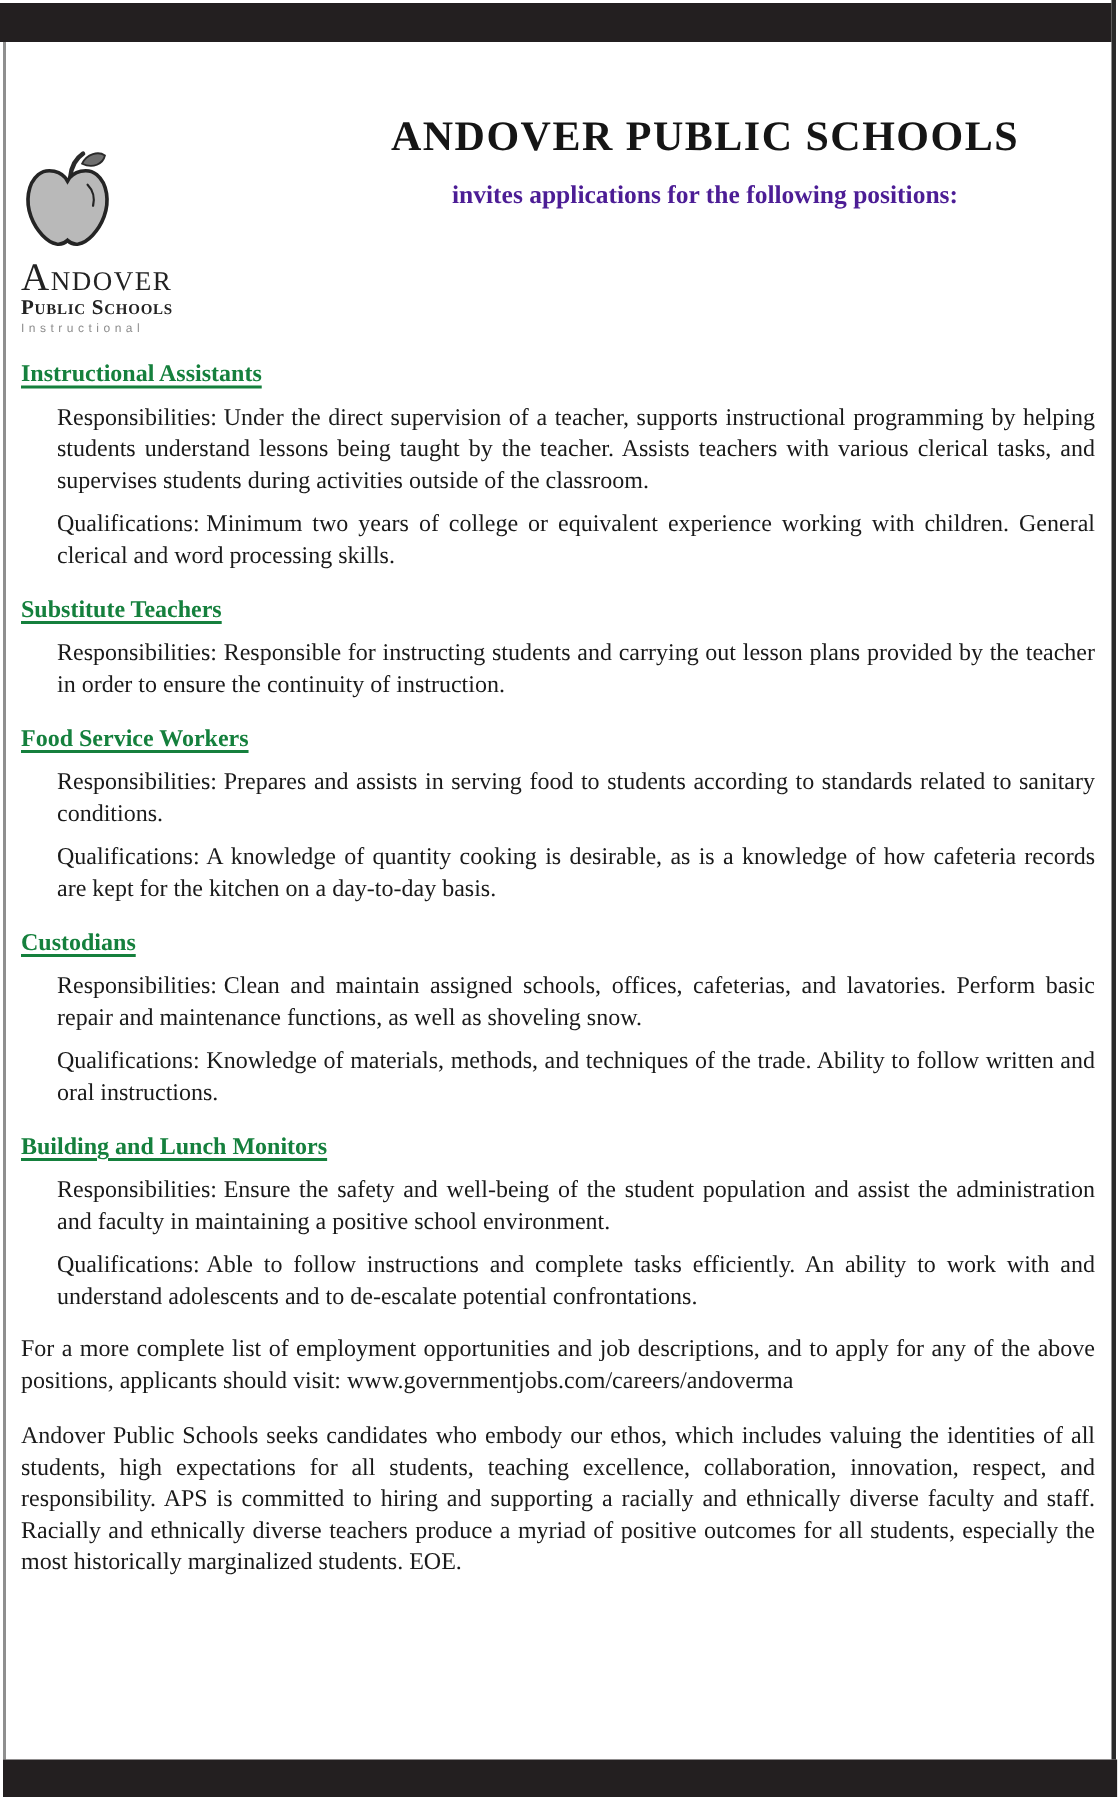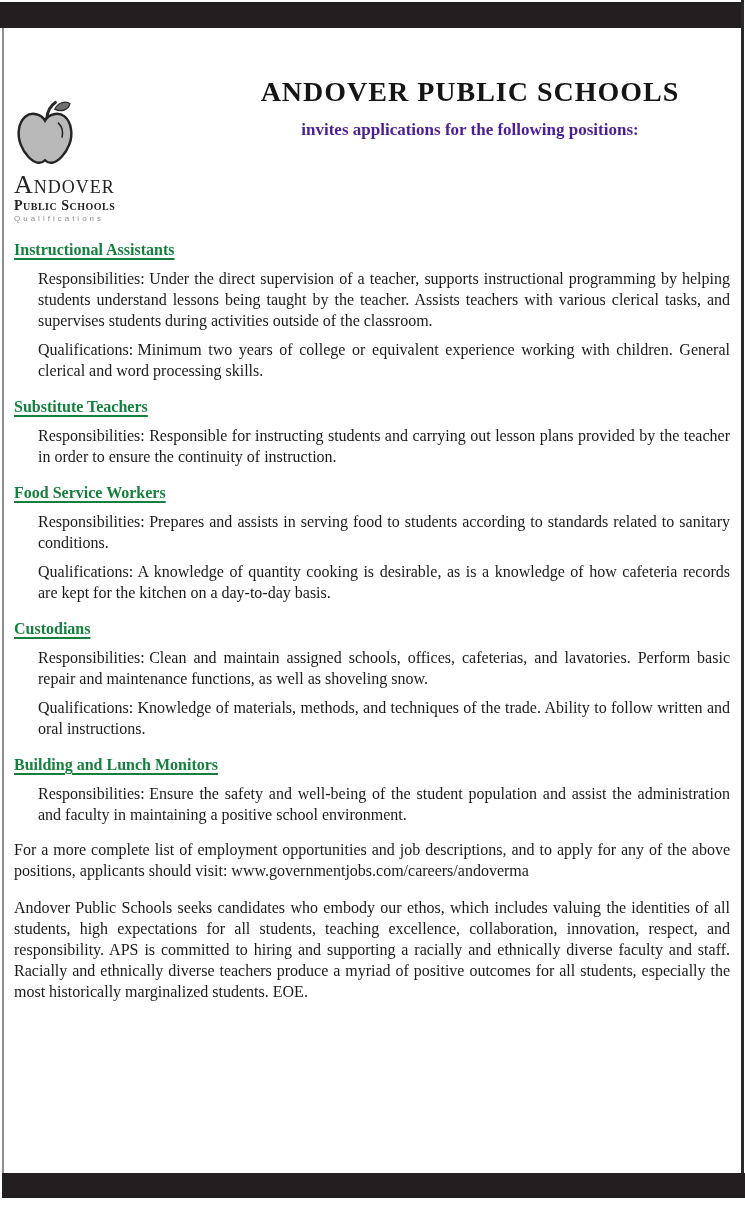--- a/index.html
+++ b/index.html
@@ -91,21 +91,21 @@
     <div class="header">
       <div class="logo-col">
         <svg class="apple-svg" viewBox="0 0 100 115" aria-hidden="true">
           <path d="M53 30 C54 19 58 10 67 4" stroke="#2a2a2a" stroke-width="5" fill="none" stroke-linecap="round"></path>
           <path d="M66 15 C71 4 84 1 91 6 C89 15 78 21 66 15 Z" fill="#6f6f6f" stroke="#2a2a2a" stroke-width="2"></path>
           <path d="M50 34 C44 23 28 19 18 27 C6 37 4 57 10 73 C16 89 28 101 38 103 C44 104 48 101 50 99 C52 101 56 104 62 103 C72 101 84 89 90 73 C96 57 94 37 82 27 C72 19 56 23 50 34 Z" fill="#b9b9b9" stroke="#242424" stroke-width="4"></path>
           <path d="M72 38 C78 44 80 53 78 61" stroke="#242424" stroke-width="2.5" fill="none" stroke-linecap="round"></path>
         </svg>
         <div class="logo-org">Andover</div>
         <div class="logo-sub">Public Schools</div>
-        <div class="logo-state">Qualifications</div>
+        <div class="logo-state">Instructional</div>
       </div>
       <div class="title-col">
         <div class="doc-title">ANDOVER PUBLIC SCHOOLS</div>
         <div class="doc-subtitle">invites applications for the following positions:</div>
       </div>
     </div>
 
     <div class="section">
       <div class="section-heading">Instructional Assistants</div>
       <p class="para"><span class="lead">Responsibilities:</span><span>Under the direct supervision of a teacher, supports instructional programming by helping students understand lessons being taught by the teacher. Assists teachers with various clerical tasks, and supervises students during activities outside of the classroom.</span></p>
@@ -125,20 +125,21 @@
 
     <div class="section">
       <div class="section-heading">Custodians</div>
       <p class="para"><span class="lead">Responsibilities:</span><span>Clean and maintain assigned schools, offices, cafeterias, and lavatories. Perform basic repair and maintenance functions, as well as shoveling snow.</span></p>
       <p class="para"><span class="lead">Qualifications:</span><span>Knowledge of materials, methods, and techniques of the trade. Ability to follow written and oral instructions.</span></p>
     </div>
 
     <div class="section">
       <div class="section-heading">Building and Lunch Monitors</div>
       <p class="para"><span class="lead">Responsibilities:</span><span>Ensure the safety and well-being of the student population and assist the administration and faculty in maintaining a positive school environment.</span></p>
+      <p class="para"><span class="lead">Qualifications:</span><span>Able to follow instructions and complete tasks efficiently. An ability to work with and understand adolescents and to de-escalate potential confrontations.</span></p>
     </div>
 
     <p class="footer-para"><span>For a more complete list of employment opportunities and job descriptions, and to apply for any of the above positions, applicants should visit:</span> <span>www.governmentjobs.com/careers/andoverma</span></p>
 
     <p class="footer-para eoe">Andover Public Schools seeks candidates who embody our ethos, which includes valuing the identities of all students, high expectations for all students, teaching excellence, collaboration, innovation, respect, and responsibility. APS is committed to hiring and supporting a racially and ethnically diverse faculty and staff. Racially and ethnically diverse teachers produce a myriad of positive outcomes for all students, especially the most historically marginalized students. EOE.</p>
 
   </div>
 
   <div class="bottom-bar"></div>
 </div>

